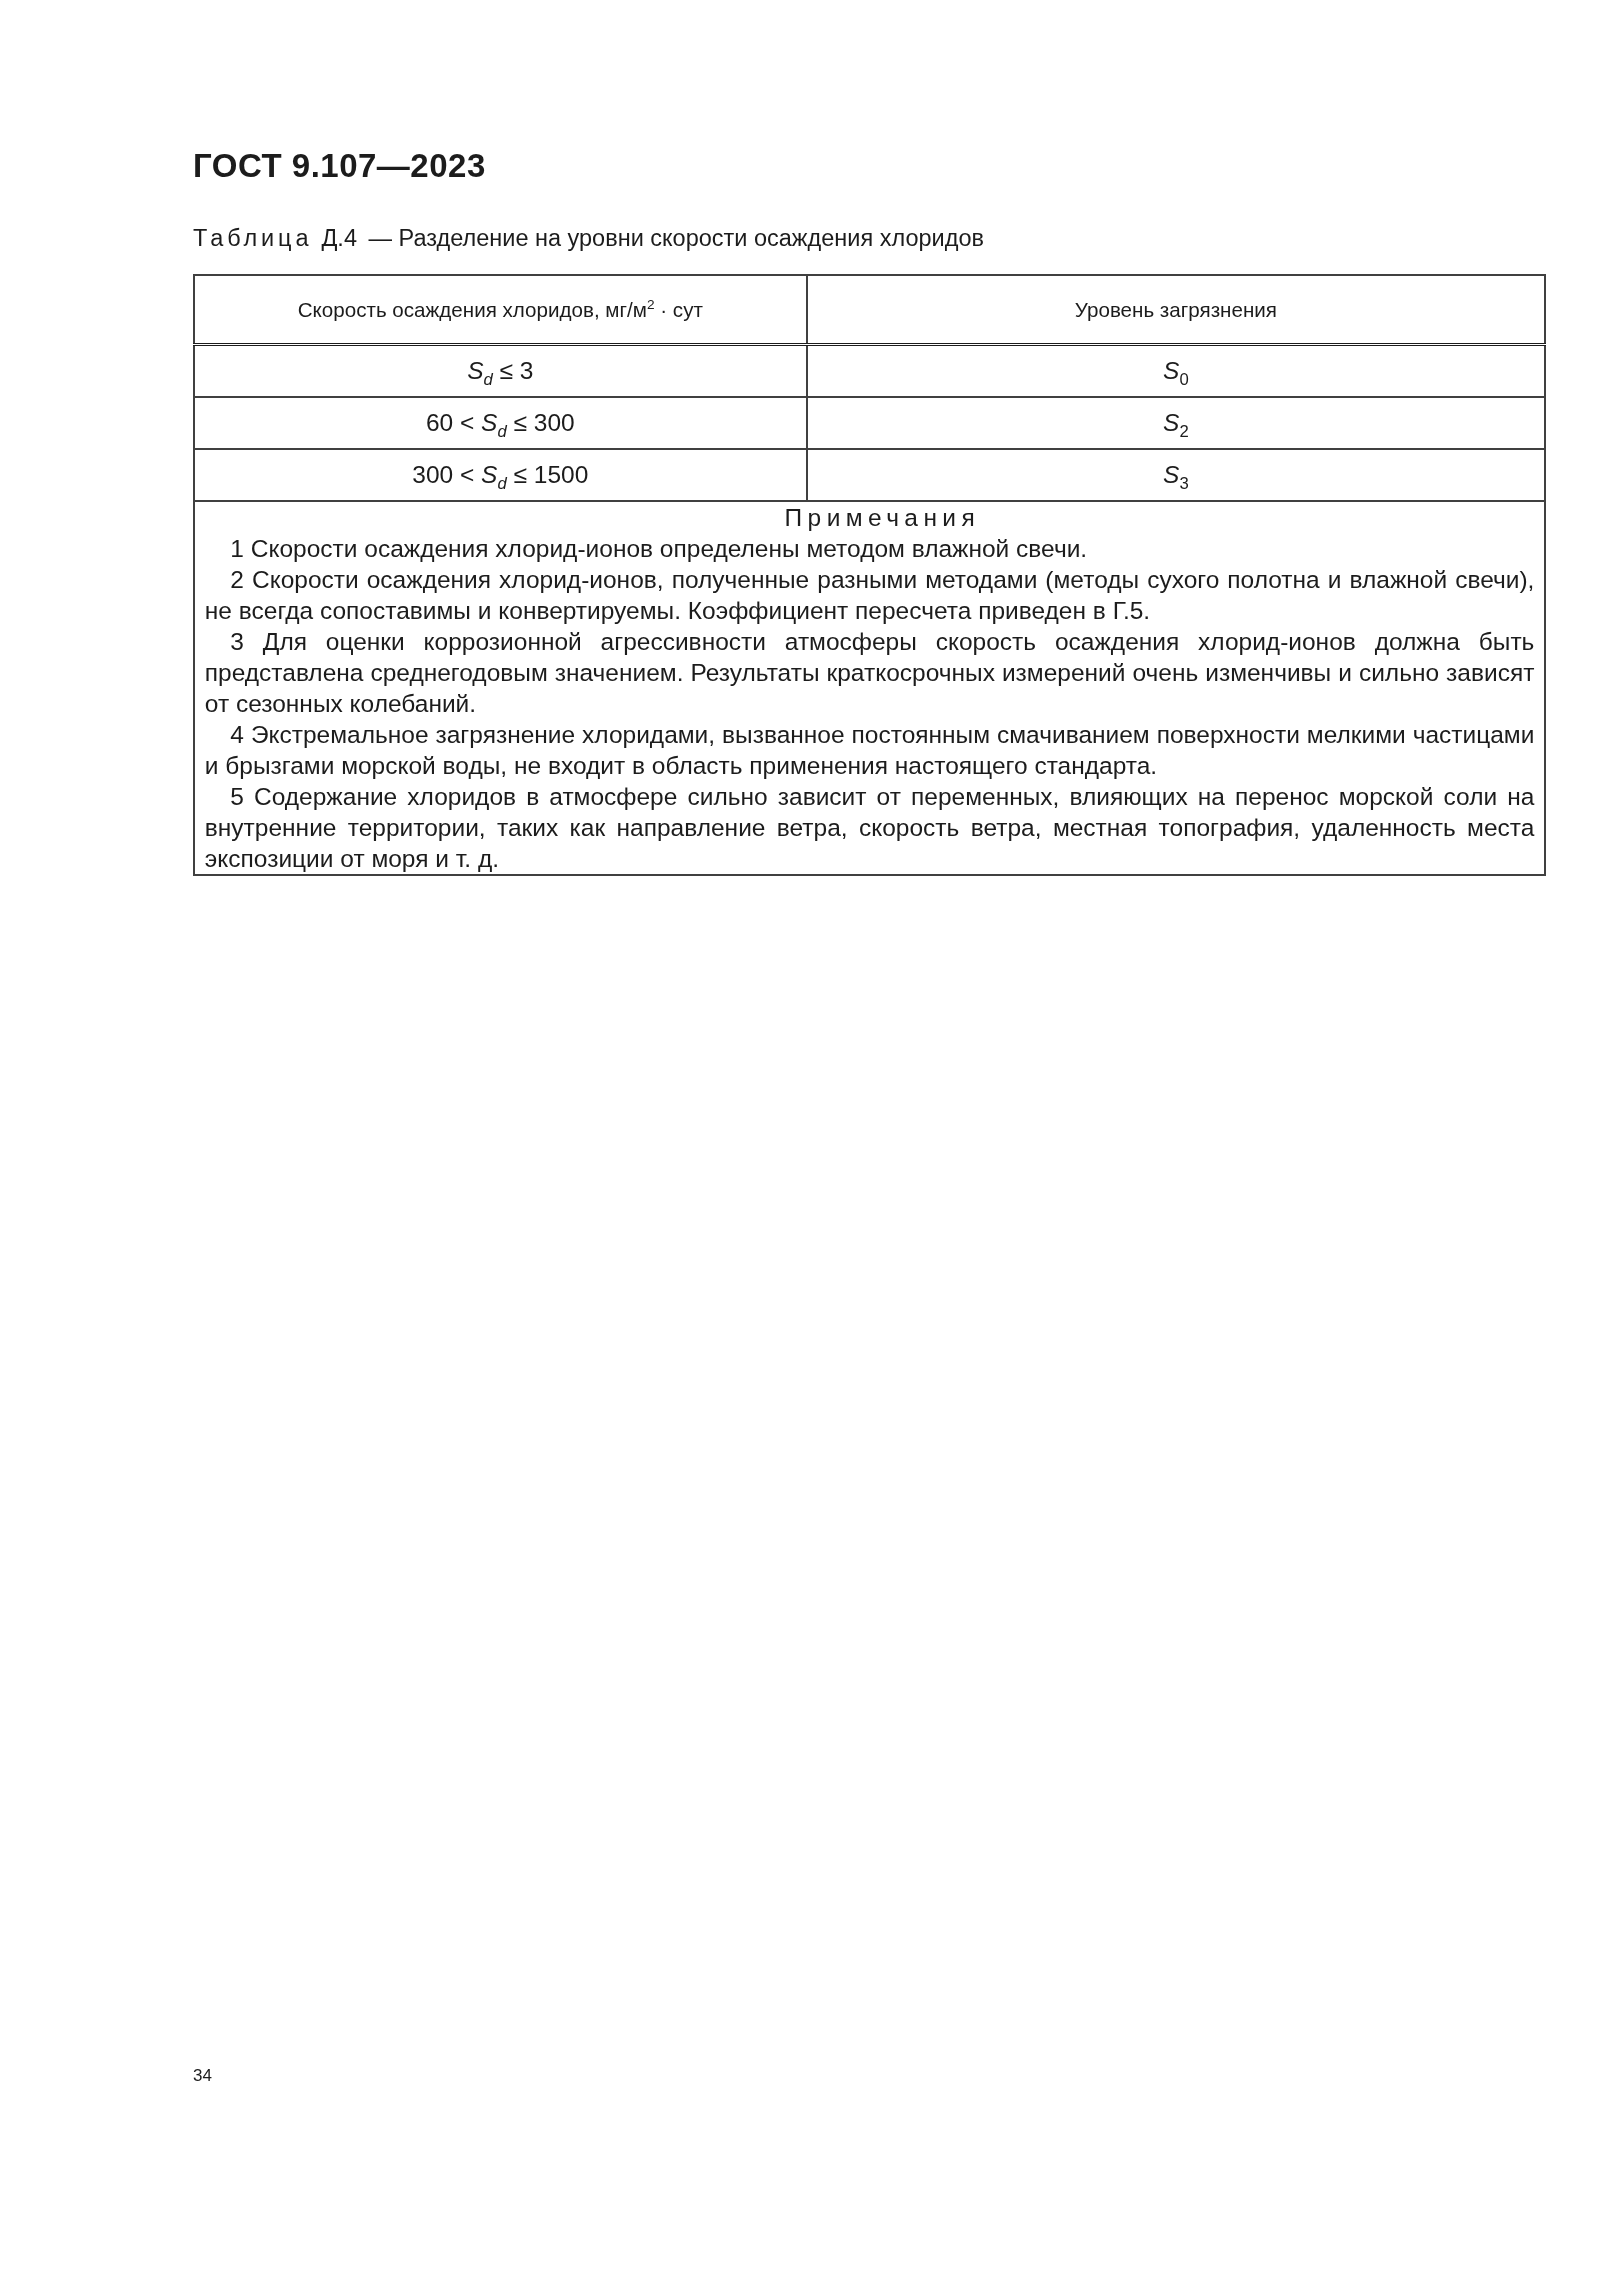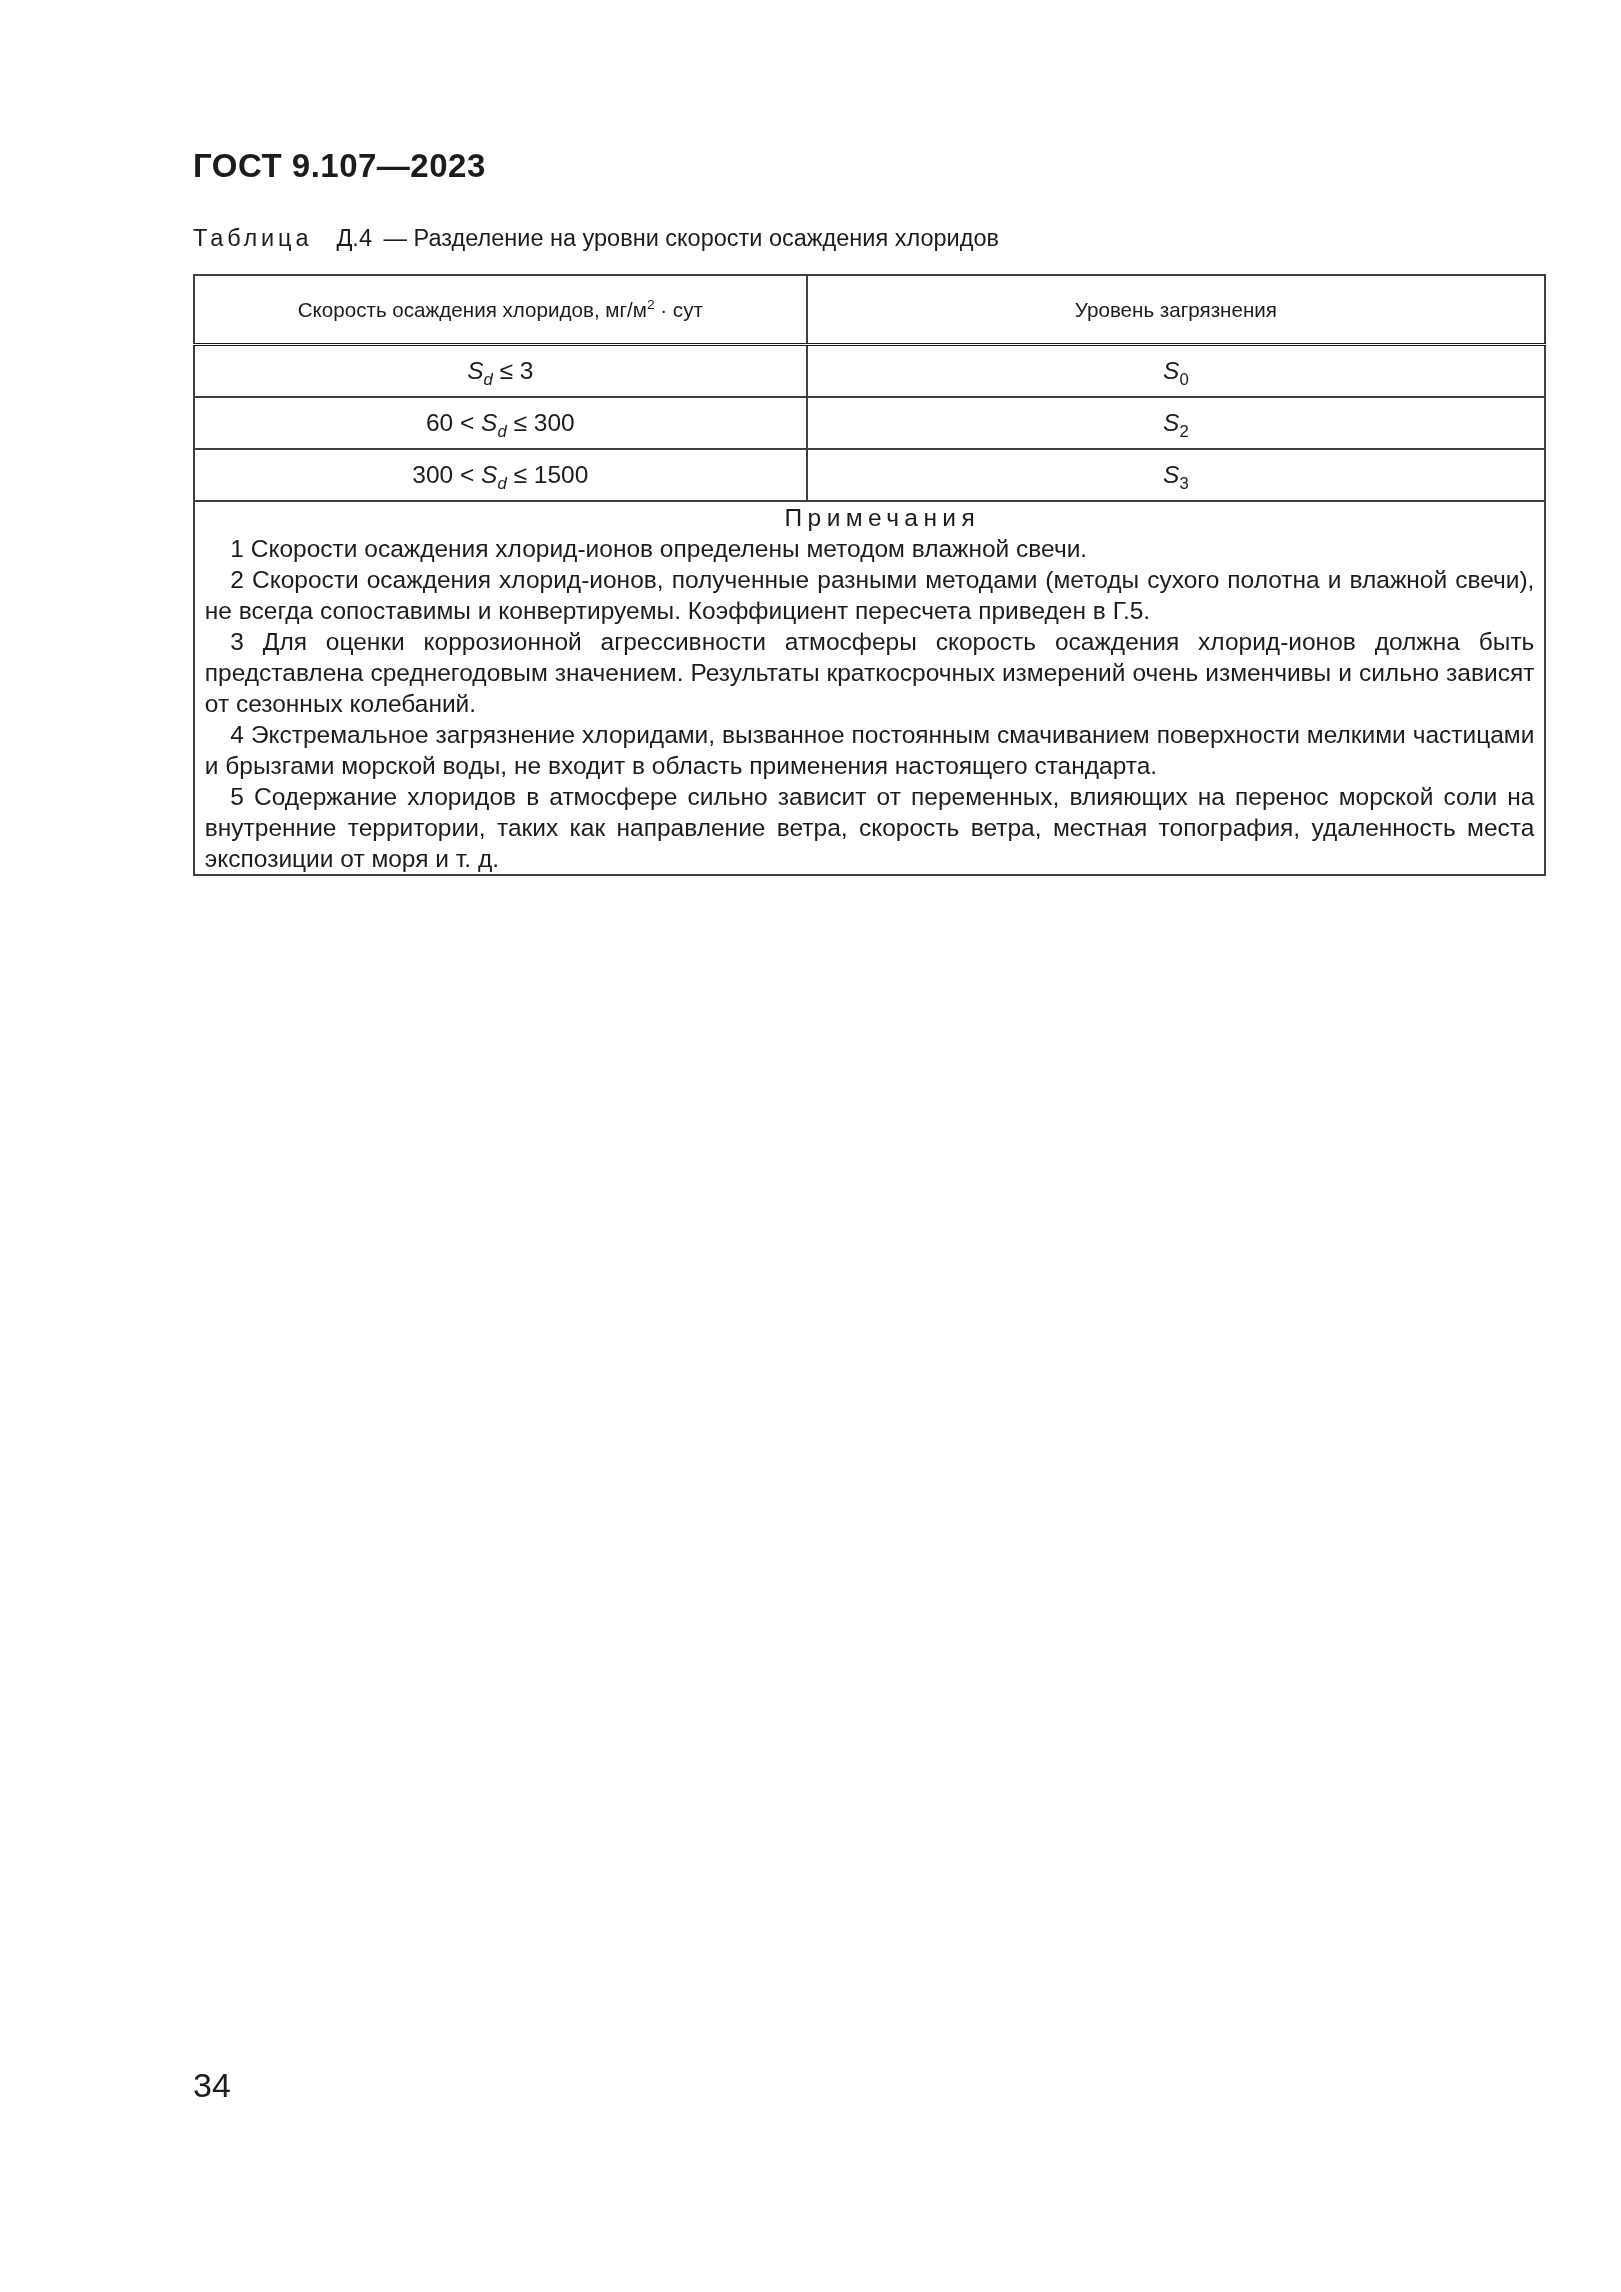--- a/index.html
+++ b/index.html
@@ -30,21 +30,21 @@
   .table-title {
     position: absolute;
     left: 193px;
     top: 225px;
     font-size: 23.5px;
   }
   .table-title .tt-label {
     letter-spacing: 3.9px;
   }
   .table-title .tt-number {
-    margin-left: 24px;
+    margin-left: 9px;
   }
   .table-title .tt-rest {
     margin-left: 5px;
   }
   table.d4-table {
     position: absolute;
     left: 193px;
     top: 274px;
     width: 1308px;
     border-collapse: collapse;
@@ -105,21 +105,21 @@
   .notes-heading {
     letter-spacing: 5.4px;
   }
   .note {
     text-align: justify;
   }
   .page-number {
     position: absolute;
     left: 193px;
     top: 2066px;
-    font-size: 34px;
+    font-size: 17px;
   }
 </style>
 </head>
 <body>
 
 <div class="page">
 
   <div class="doc-header">ГОСТ 9.107—2023</div>
 
   <div class="table-title">

